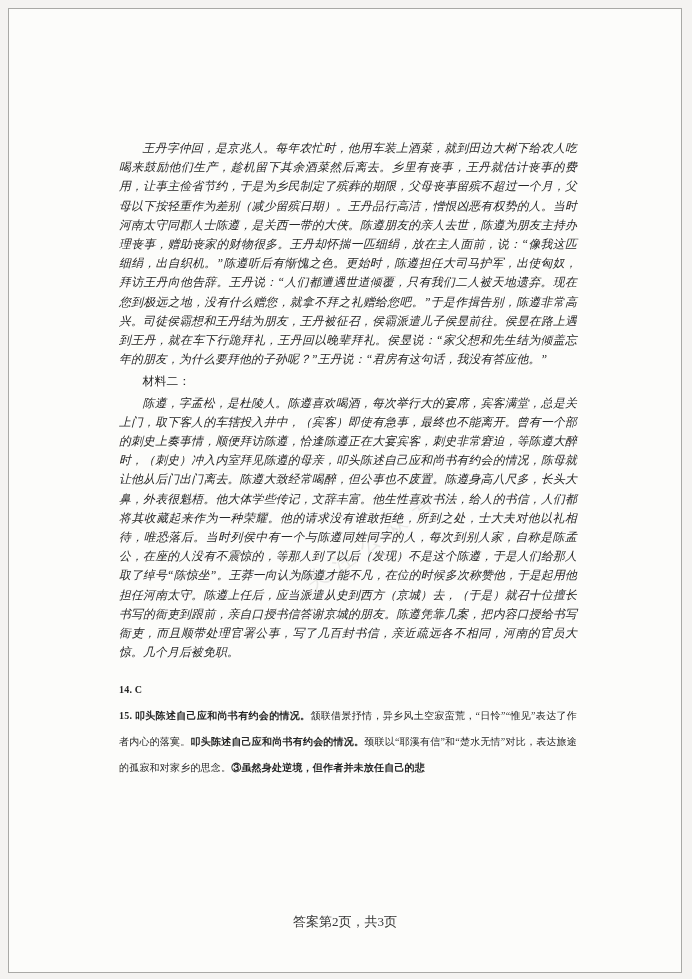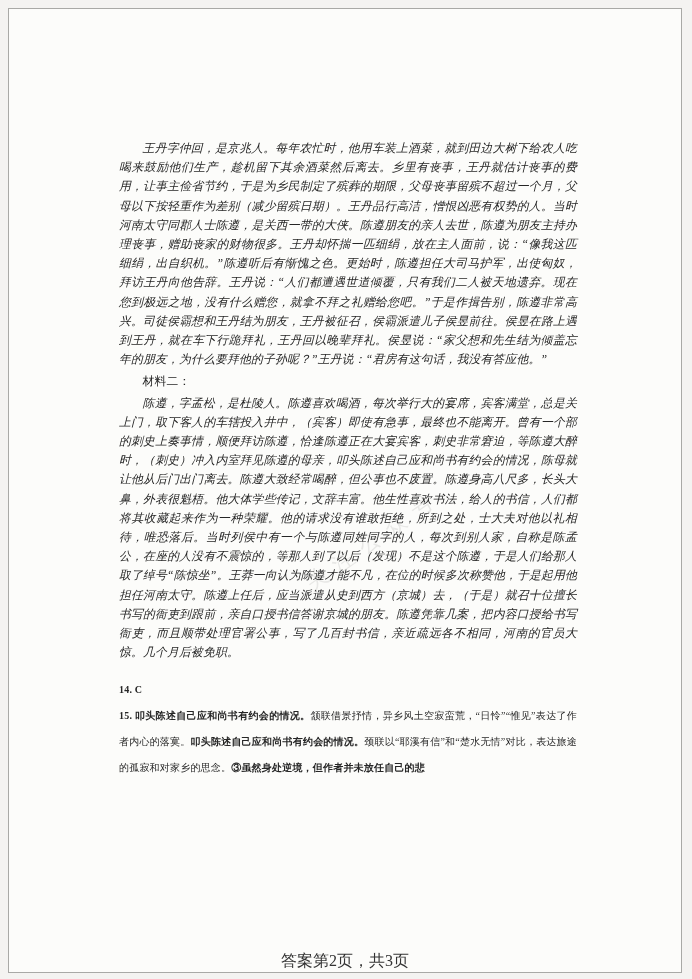--- a/index.html
+++ b/index.html
@@ -48,23 +48,23 @@
     margin-top: 15px;
     line-height: 26px;
     font-size: 10px;
   }
   .a14 { font-weight: bold; }
   .a15 b { font-weight: bold; }
   .footer {
     position: absolute;
     left: 0;
     right: 0;
-    top: 942px;
+    top: 904px;
     text-align: center;
-    font-size: 16px;
+    font-size: 13px;
     color: #333333;
   }
   .watermark {
     position: absolute;
     left: 270px;
     top: 470px;
     width: 320px;
     transform: rotate(-35deg);
     transform-origin: center;
     font-size: 22px;

